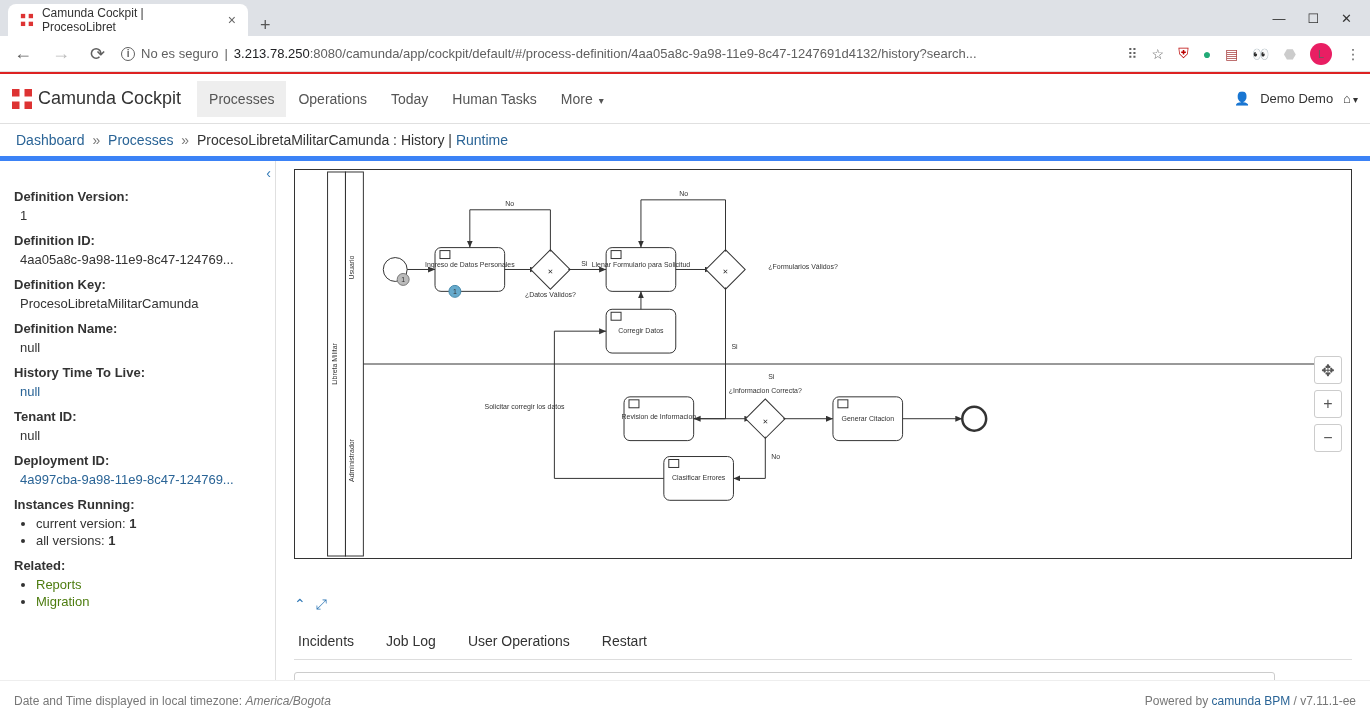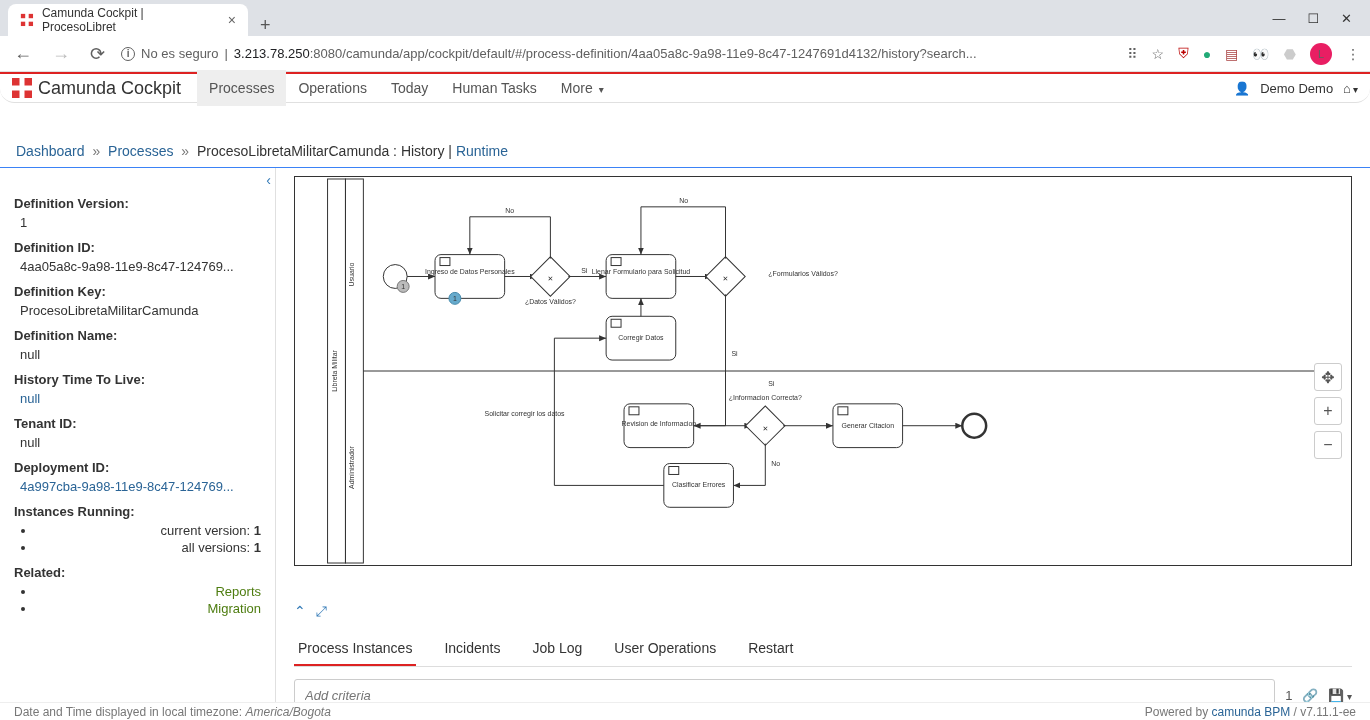--- a/index.html
+++ b/index.html
@@ -20,44 +20,44 @@
 .secure-icon { border: 1.5px solid #606060; border-radius: 50%; width: 14px; height: 14px; display: inline-flex; align-items: center; justify-content: center; font-size: 10px; font-weight: bold; }
 .url { color: #606060; white-space: nowrap; overflow: hidden; text-overflow: ellipsis; }
 .url .host { color: #202124; }
 .ext-icons { display: flex; gap: 14px; align-items: center; font-size: 14px; }
 .ext-icons span { color: #606060; }
 .avatar { width: 22px; height: 22px; border-radius: 50%; background: #e91e63; color: #fff; display: inline-flex; align-items: center; justify-content: center; font-size: 11px; }
 
 .redline { height: 2px; background: #d22; }
 
 
-.app-header { height: 29px; display: flex; align-items: center; padding: 0 12px; border-bottom: 1px solid #e0e0e0; border-radius: 17px; }
+.app-header { height: 50px; display: flex; align-items: center; padding: 0 12px; border-bottom: 1px solid #e0e0e0; }
 .logo { width: 20px; height: 20px; display: inline-block; margin-right: 6px; }
 .logo svg { width: 100%; height: 100%; }
 .product { font-size: 18px; font-weight: normal; color: #333; margin-right: 16px; }
 .top-nav { display: flex; font-size: 14px; }
 .top-nav a { padding: 10px 12px; color: #555; text-decoration: none; }
 .top-nav a.active { background: #eee; }
 .user-area { margin-left: auto; display: flex; align-items: center; gap: 10px; font-size: 13px; color: #333; }
 .caret { font-size: 10px; margin-left: 2px; }
 
 
-.crumbs { padding: 8px 16px; font-size: 14px; border-bottom: 1px solid #3b82f6; margin-top: 32px; }
+.crumbs { padding: 8px 16px; font-size: 14px; border-bottom: 5px solid #3b82f6; }
 .crumbs a { color: #2a6496; text-decoration: none; }
 .crumbs .sep { color: #777; margin: 0 4px; }
 
 
 .main { display: flex; height: 556px; }
 .sidebar { width: 276px; border-right: 1px solid #e0e0e0; padding: 12px 14px; overflow-y: auto; position: relative; font-size: 13px; }
 .sidebar .collapse-handle { position: absolute; top: 4px; right: 4px; color: #337ab7; font-size: 14px; }
 .prop-label { font-weight: bold; color: #333; margin-top: 10px; }
 .prop-label:first-of-type { margin-top: 16px; }
 .prop-value { color: #333; margin-top: 4px; margin-left: 6px; white-space: nowrap; overflow: hidden; text-overflow: ellipsis; }
 .prop-value.link { color: #2a6496; cursor: pointer; }
-.sidebar ul { list-style: disc; margin-left: 22px; margin-top: 4px; text-align: right; }
+.sidebar ul { list-style: disc; margin-left: 22px; margin-top: 4px; }
 .sidebar ul li { margin: 2px 0; }
 .sidebar ul li a { color: #4d7c0f; text-decoration: none; }
 
 .content { flex: 1; display: flex; flex-direction: column; position: relative; }
 .diagram-wrap { flex: 1; position: relative; padding: 4px 18px 0 18px; overflow: hidden; }
 .diagram-box { border: 1px solid #333; background: #fff; height: 390px; position: relative; margin: 4px 0;}
 .diagram-box svg { position: absolute; inset: 0; width: 100%; height: 100%; }
 
 .time-controls { position: absolute; top: 12px; right: 60px; text-align: right; font-size: 13px; }
 .time-controls .tp { color: #2a6496; cursor: pointer; }
@@ -73,21 +73,21 @@
 
 .detail-tabs { display: flex; border-bottom: 1px solid #ddd; font-size: 14px; gap: 24px; padding-top: 4px; }
 .detail-tabs .dt { padding: 8px 4px; color: #333; cursor: pointer; border-bottom: 2px solid transparent; }
 .detail-tabs .dt.active { border-bottom: 2px solid #d22; color: #333; font-weight: normal; }
 
 .criteria-row { display: flex; align-items: center; gap: 10px; padding: 12px 0; }
 .criteria-input { flex: 1; border: 1px solid #ccc; border-radius: 3px; padding: 8px 10px; font-style: italic; color: #999; font-size: 13px; }
 .criteria-right { display: flex; align-items: center; gap: 10px; color: #555; font-size: 13px; }
 
 
-.footer { position: absolute; bottom: 0; left: 0; right: 0; height: 18px; display: flex; align-items: center; padding: 0 14px; font-size: 12px; color: #777; border-top: 1px solid #eee; background: #fff; }
+.footer { position: absolute; bottom: 0; left: 0; right: 0; height: 40px; display: flex; align-items: center; padding: 0 14px; font-size: 12px; color: #777; border-top: 1px solid #eee; background: #fff; }
 .footer .right { margin-left: auto; }
 .footer a { color: #2a6496; text-decoration: none; }
 
 text { font-size: 7px; fill: #333; }
 </style>
 </head>
 <body>
 
 <div class="browser-tabs">
   <div class="tab">
@@ -305,21 +305,20 @@
         <div class="zoom-btn">−</div>
       </div>
     </div>
 
     <div class="below-diagram">
       <div class="toggle-row">
         <span>⌃</span>
         <span>⤢</span>
       </div>
       <div class="detail-tabs">
-        <div class="dt active">Process Instances</div>
         <div class="dt">Incidents</div>
         <div class="dt">Job Log</div>
         <div class="dt">User Operations</div>
         <div class="dt">Restart</div>
       </div>
       <div class="criteria-row">
         <input class="criteria-input" placeholder="Add criteria" style="">
         <div class="criteria-right">
           <span>1</span>
           <span>🔗</span>

